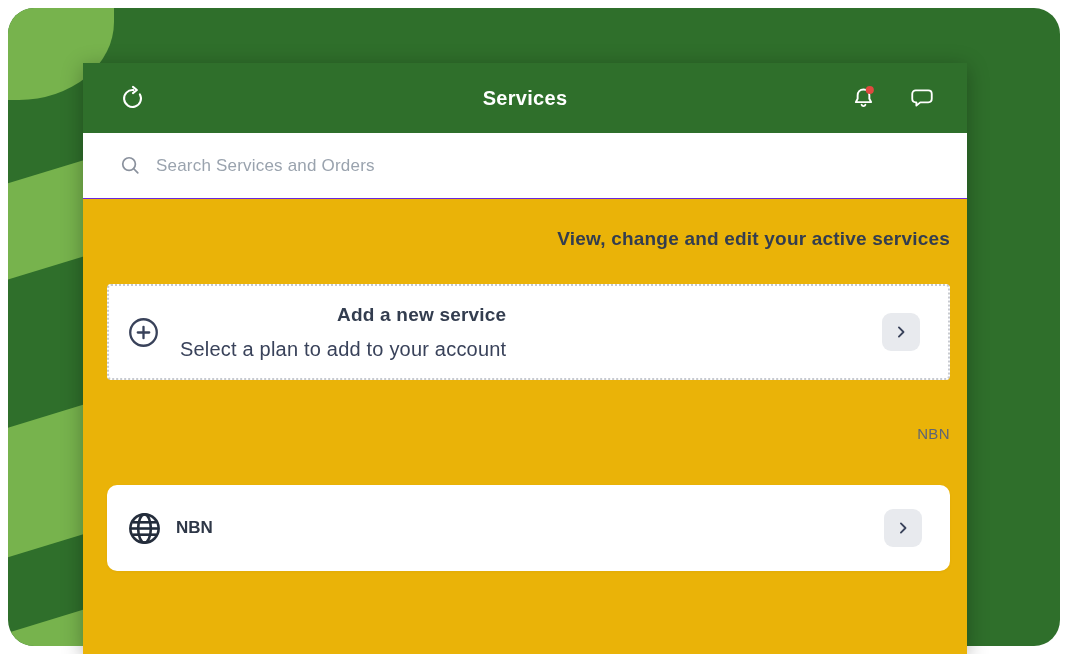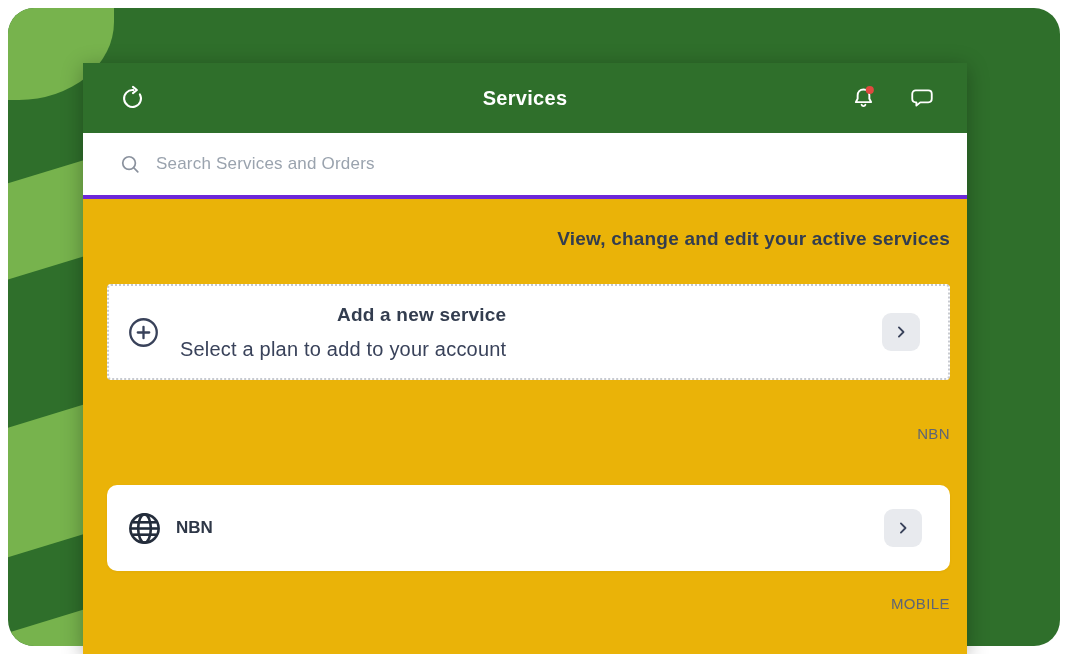--- a/index.html
+++ b/index.html
@@ -25,21 +25,21 @@
 
   .app-header { flex:0 0 70px; background:#2F6F2B; color:#ffffff; position:relative;
                 display:flex; align-items:center; padding:0 32px 0 36px; }
   .icon-btn { background:none; border:none; color:#ffffff; cursor:pointer;
               display:flex; align-items:center; justify-content:center; padding:0; }
   .app-title { position:absolute; left:0; right:0; text-align:center;
                font-size:20px; font-weight:700; letter-spacing:0.3px; pointer-events:none; }
   .header-icons { margin-left:auto; display:flex; gap:32px; z-index:1; }
 
   .search-bar { flex:0 0 66px; background:#ffffff; display:flex; align-items:center;
-                gap:14px; padding:0 36px; border-bottom:4px solid #6d28d9; }
+                gap:14px; padding:0 36px; border-bottom:1px solid #6d28d9; }
   .search-input { flex:1; border:none; outline:none; font-size:17px; color:#333D4F;
                   letter-spacing:0.2px; background:transparent; }
   .search-input::placeholder { color:#9AA3AE; }
 
   .body { flex:1; padding:0 17px 0 24px;text-align:right; }
   .heading { margin-top:29px; font-size:19px; font-weight:700; color:#333D4F;
              letter-spacing:0.2px; }
 
   .add-card { margin-top:34px; height:96px; background:#ffffff;
               border:2px dotted #C7CAD0; border-radius:4px; display:flex;
@@ -164,17 +164,16 @@
         </div>
         <button class="chevron-btn">
           <span style="display:flex;">
             <svg width="20" height="20" viewBox="0 0 24 24">
               <polyline points="9.5,6.5 15,12 9.5,17.5" fill="none" stroke="#39425A" stroke-width="2.2" stroke-linecap="round" stroke-linejoin="round"></polyline>
             </svg>
           </span>
         </button>
       </div>
 
-      <div class="section-label mobile">MOBILE</div>
 
     </div>
   </div>
 </div>
 
 </body></html>

